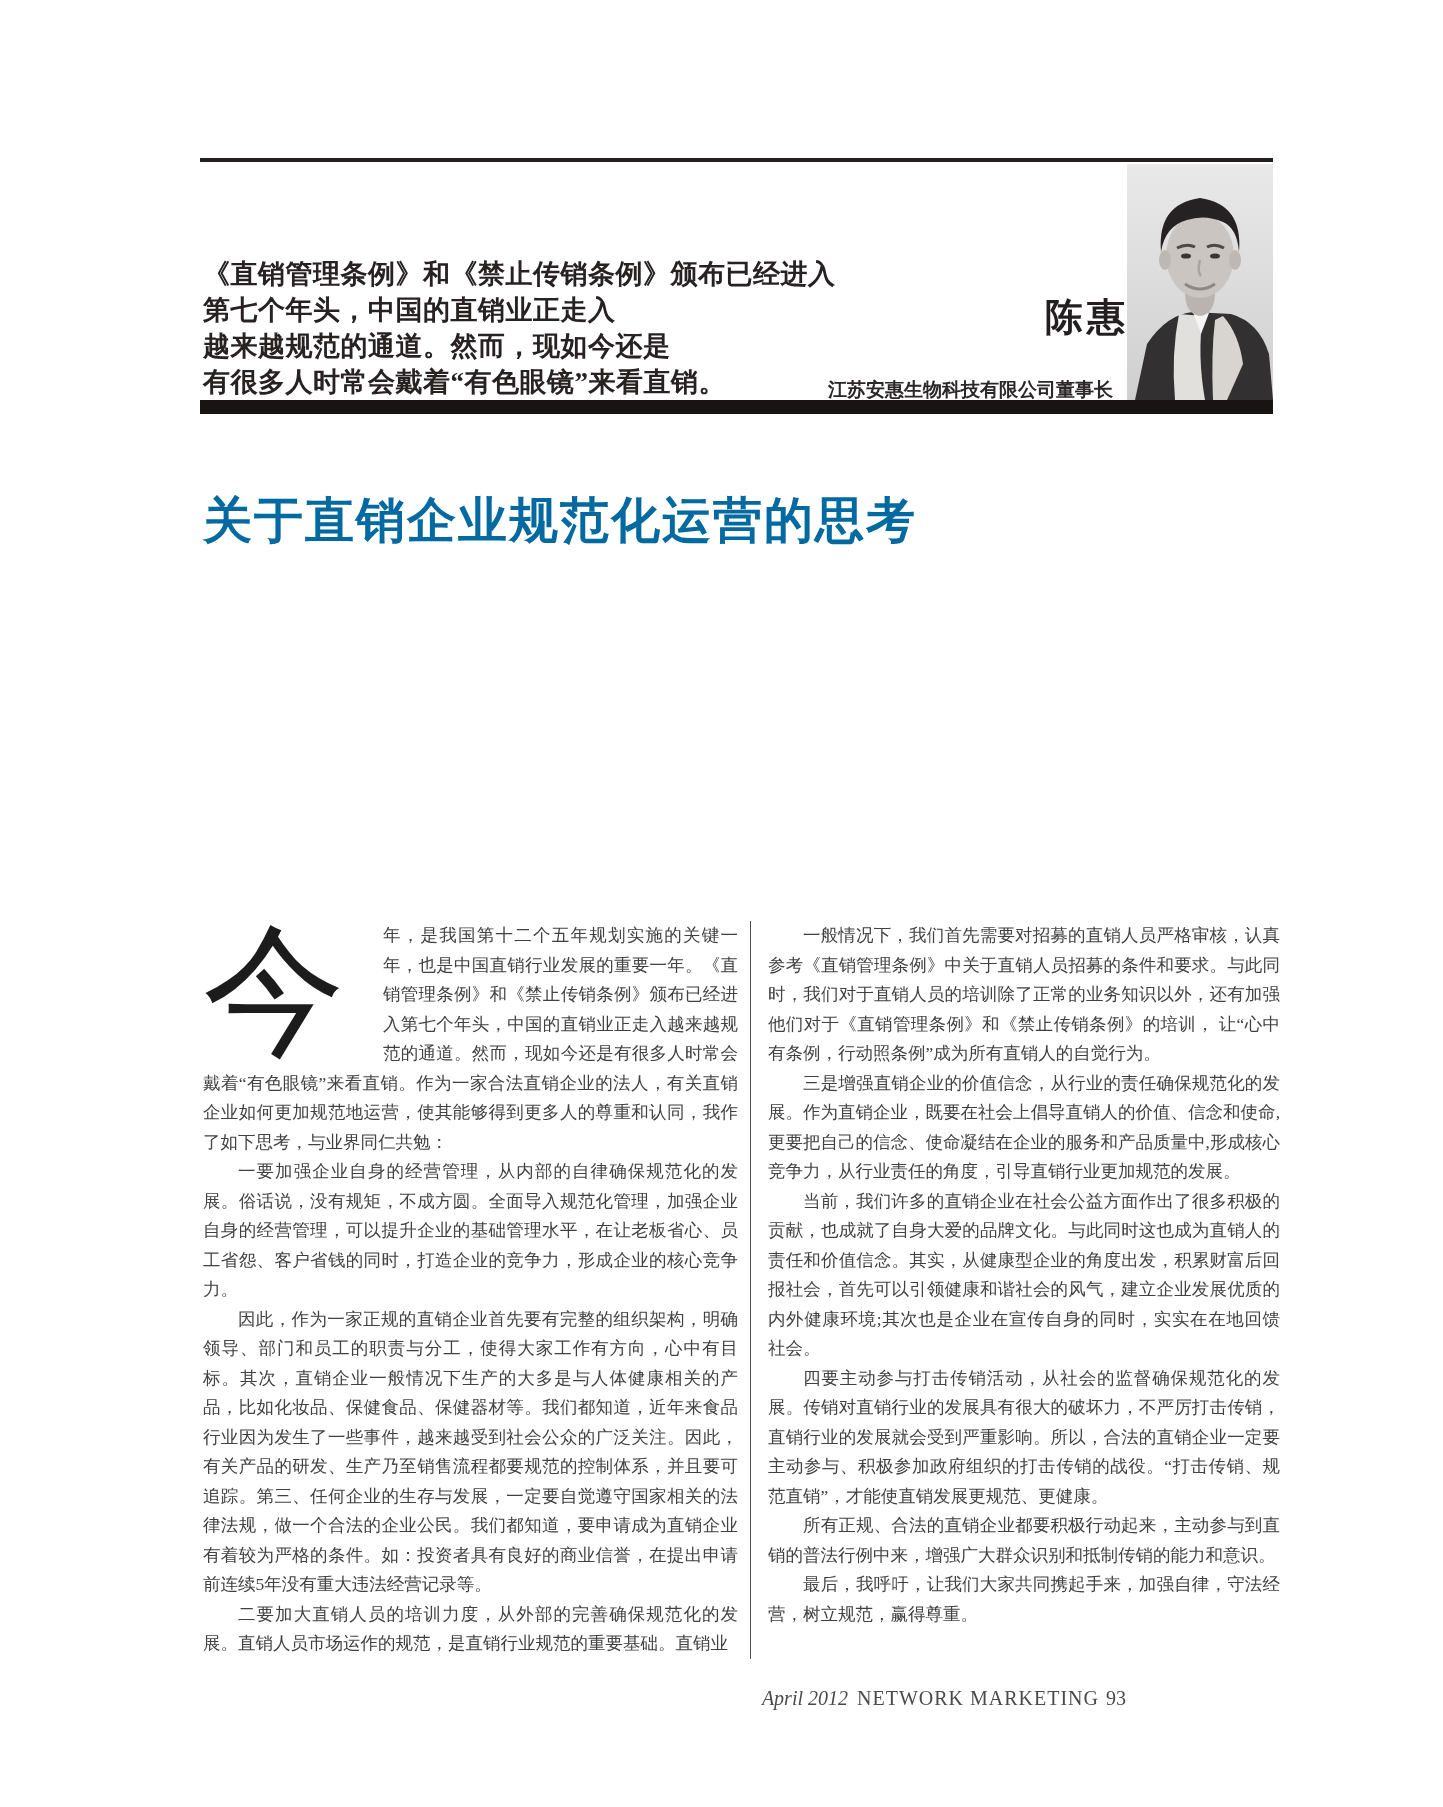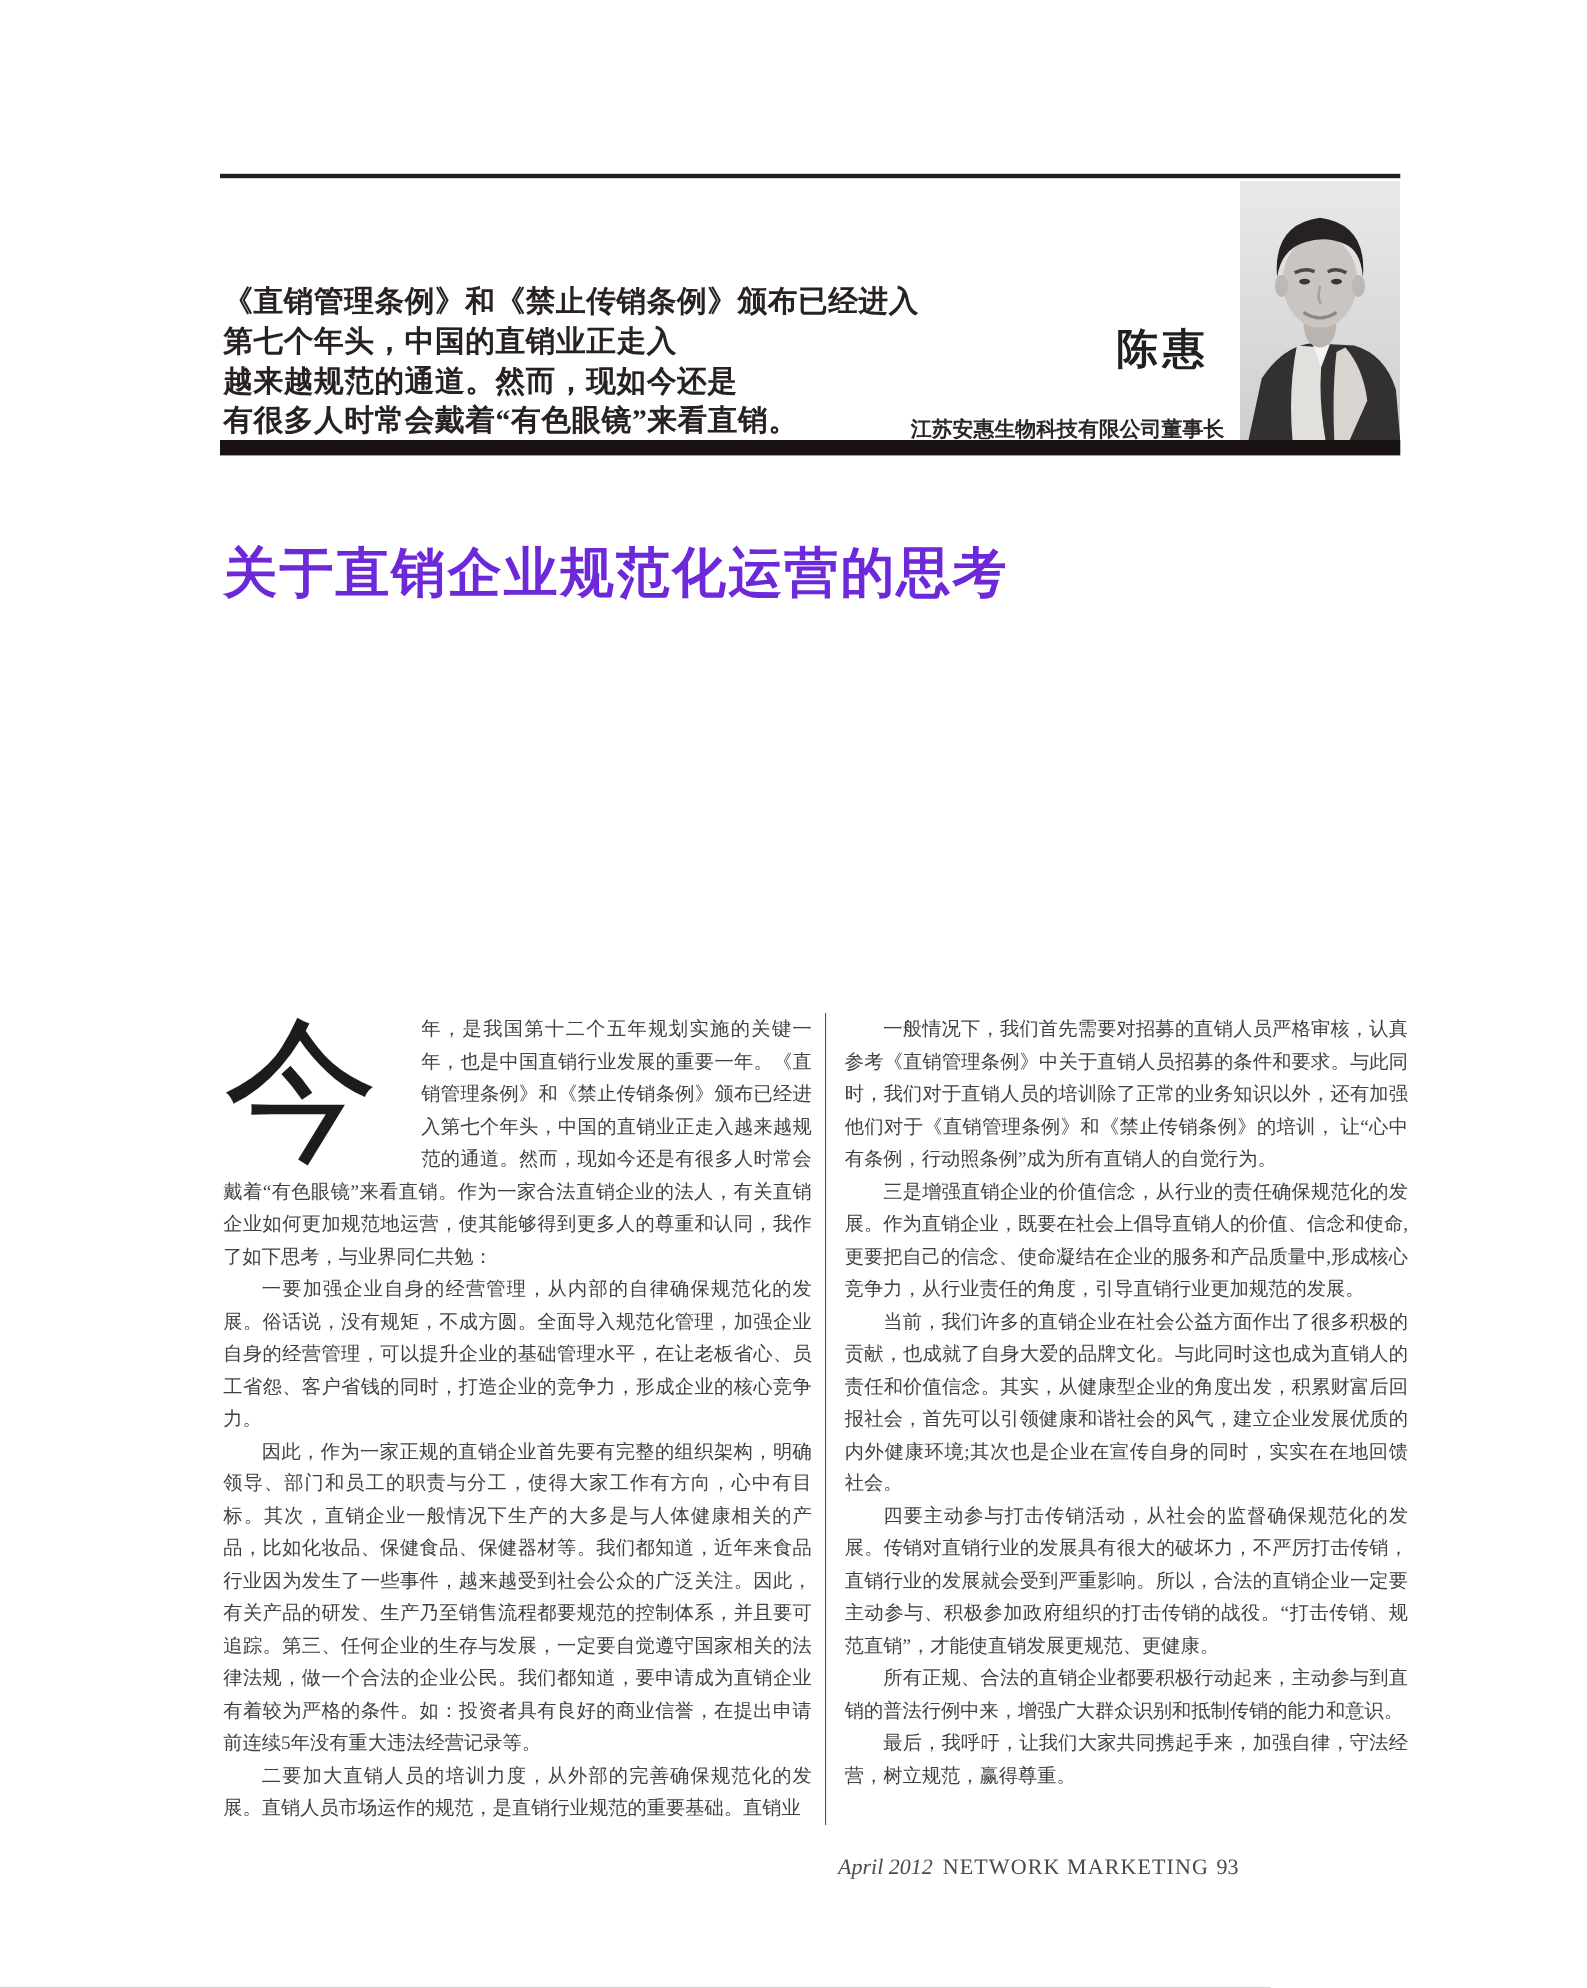--- a/index.html
+++ b/index.html
@@ -18,21 +18,21 @@
   }
   
   .intro-quote{
     position:absolute;left:203px;top:256px;width:640px;
     font-weight:bold;color:#272122;
     font-size:27px;line-height:36px;
     letter-spacing:0.5px;
   }
   
   .author-name{
-    position:absolute;right:344px;top:292px;
+    position:absolute;right:314px;top:292px;
     font-size:38px;font-weight:bold;color:#231f20;
     letter-spacing:4px;white-space:nowrap;
   }
   .author-title{
     position:absolute;right:330px;top:345px;
     font-family:"Liberation Sans","DejaVu Sans",sans-serif;
     font-size:19px;font-weight:bold;color:#2b2627;white-space:nowrap;margin-top:32px;
   }
   
   .photo{
@@ -41,21 +41,21 @@
   }
   .photo svg{display:block;width:100%;height:100%;}
   
   .section-bar{
     position:absolute;left:200px;top:400px;width:1073px;height:14px;
     background:#191314;
   }
   
   .headline{
     position:absolute;left:203px;top:488px;
-    font-size:49px;font-weight:bold;color:#6d28d9;
+    font-size:49px;font-weight:bold;color:#0369a1;
     letter-spacing:2px;white-space:nowrap;
   }
   
   .body-wrap{
     position:absolute;left:203px;top:921px;width:1077px;
     display:flex;align-items:stretch;
   }
   .col{
     font-size:17.5px;line-height:29.5px;color:#414141;
     text-align:justify;

